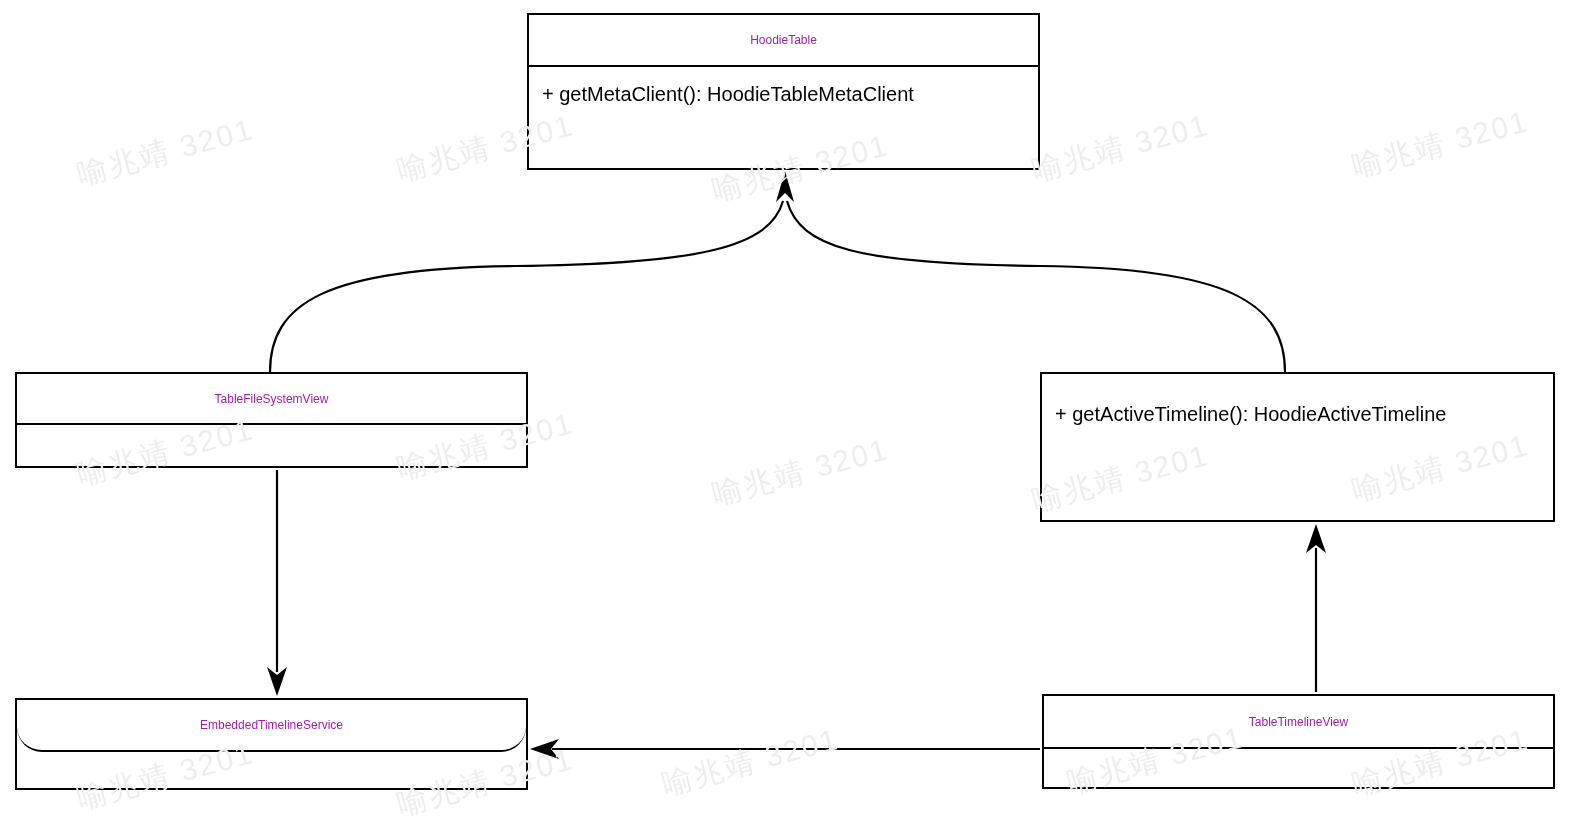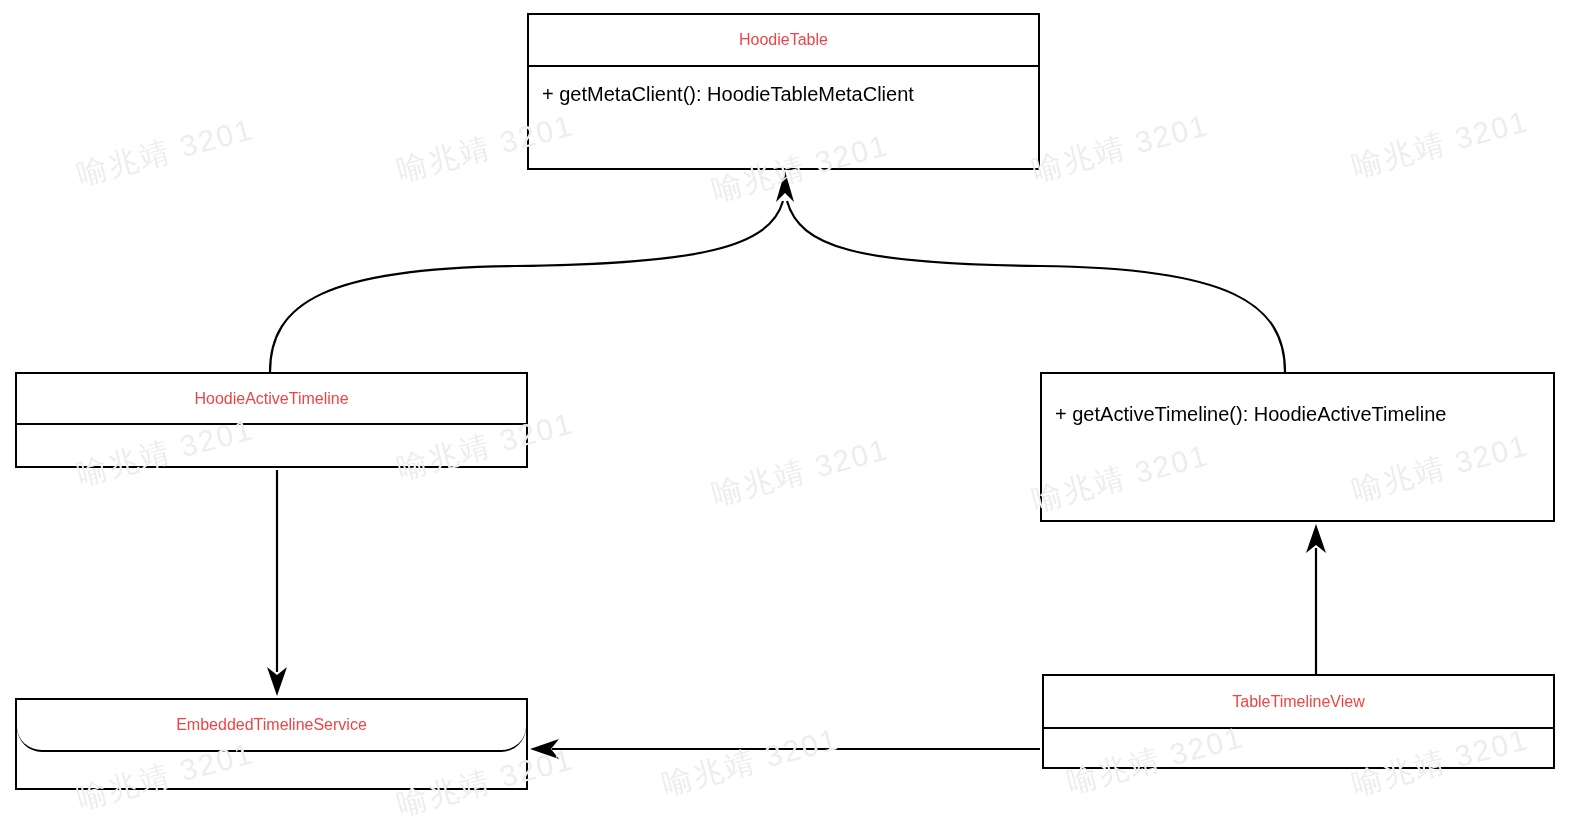--- a/index.html
+++ b/index.html
@@ -40,22 +40,22 @@
     background: #ffffff;
     border: 2px solid #000000;
     box-sizing: border-box;
     z-index: 2;
   }
   .uml-class .title {
     display: flex;
     align-items: center;
     justify-content: center;
     border-bottom: 2px solid #000000;
-    font-size: 16px;
-    color: #ef4444;
+    font-size: 12px;
+    color: #a21caf;
     box-sizing: border-box;
   }
   .uml-class .body {
     box-sizing: border-box;
   }
   .uml-class .method {
     height: 50px;
     display: flex;
     align-items: center;
     padding-left: 13px;
@@ -73,21 +73,21 @@
   #box-table-file-system-view .title { height: 51px; }
 
   #box-hoodie-table-meta-client        { left: 1040px; top: 372px; width: 515px; height: 150px; }
   #box-hoodie-table-meta-client .title { height: 52px; }
   #box-hoodie-table-meta-client .body  { padding-top: 16px; }
   #box-hoodie-table-meta-client .method { height: 48px; }
 
   #box-embedded-timeline-service        { left: 15px; top: 698px; width: 513px; height: 92px; }
   #box-embedded-timeline-service .title { height: 52px; border-radius: 25px; }
 
-  #box-table-timeline-view        { left: 1042px; top: 674px; width: 513px; height: 95px; }
+  #box-table-timeline-view        { left: 1042px; top: 694px; width: 513px; height: 95px; }
   #box-table-timeline-view .title { height: 53px; }
 
   
   #watermark-layer {
     position: absolute;
     left: 0; top: 0;
     width: 1594px;
     height: 818px;
     z-index: 3;
     pointer-events: none;
@@ -125,21 +125,21 @@
   </svg>
 
   <div class="uml-class" id="box-hoodie-table">
     <div class="title">HoodieTable</div>
     <div class="body">
       <div class="method">+ getMetaClient(): HoodieTableMetaClient</div>
     </div>
   </div>
 
   <div class="uml-class" id="box-table-file-system-view">
-    <div class="title">HoodieActiveTimeline</div>
+    <div class="title">TableFileSystemView</div>
     <div class="body"></div>
   </div>
 
   <div class="uml-class" id="box-hoodie-table-meta-client">
     <div class="body">
       <div class="method">+ getActiveTimeline(): HoodieActiveTimeline</div>
     </div>
   </div>
 
   <div class="uml-class" id="box-embedded-timeline-service">

